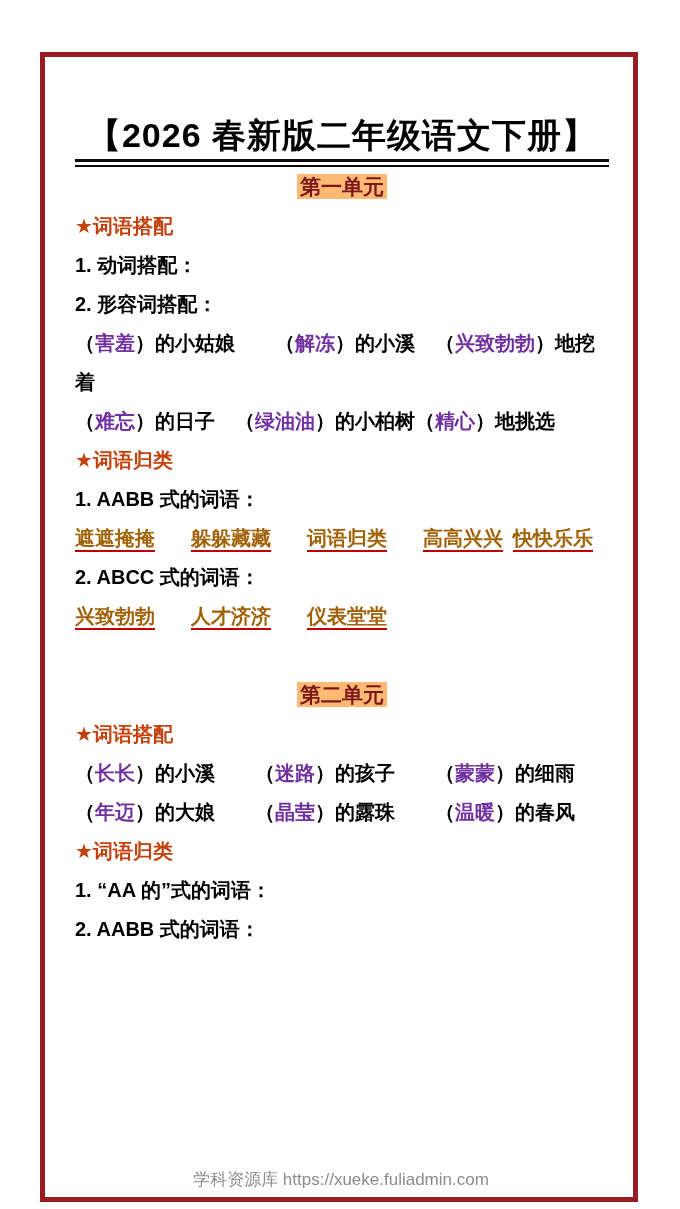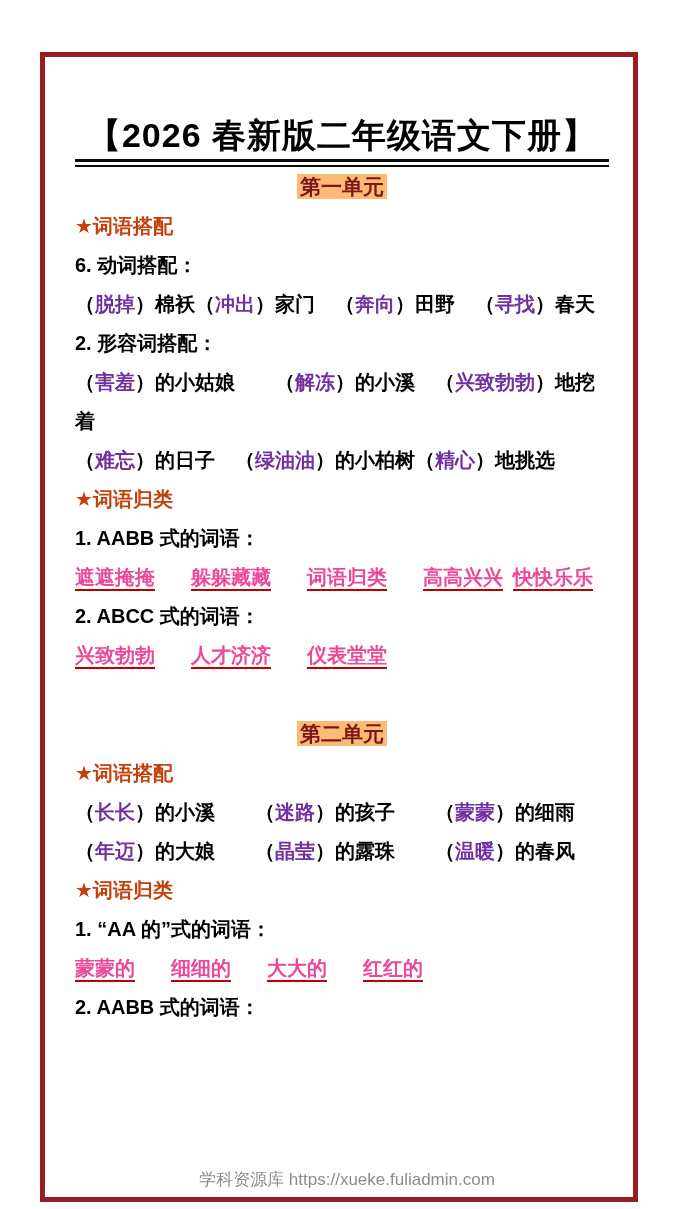--- a/index.html
+++ b/index.html
@@ -26,57 +26,55 @@
   #content{font-size:20px;font-weight:bold;color:#000;}
   .line{line-height:39px;min-height:39px;white-space:nowrap;}
   .line.unit{text-align:center;}
   .unit .badge{
     background:#fdba74;color:#7b1518;font-size:21px;padding:1px 3px;
   }
   .line.star{color:#c2410c;font-size:20px;}
   .k{color:#000;}
   .p{color:#7030a0;}
   .red-word{
-    color:#ec4899;border-bottom:2px solid #c00000;padding-bottom:1px;
+    color:#a16207;border-bottom:2px solid #c00000;padding-bottom:1px;
   }
   .gap-wide{display:inline-block;width:36px;}
   .gap-narrow{display:inline-block;width:10px;}
   .line.spacer{height:39px;}
   .footer{
-    position:absolute;left:8px;bottom:6px;width:100%;text-align:center;
+    position:absolute;left:2px;bottom:6px;width:100%;text-align:center;
     font-size:17px;font-weight:normal;color:#8c8c8c;white-space:nowrap;
   }
 </style>
 </head>
 <body>
 
 <div class="frame">
   <div class="inner">
     <h1 class="title">【2026 春新版二年级语文下册】</h1>
     <div class="title-rule-thick"></div>
     <div class="title-rule-thin"></div>
     <div id="content">
         <div class="line unit"><span class="badge">第一单元</span></div>
         <div class="line star">★词语搭配</div>
-        <div class="line body"><span class="k">6. 动词搭配：</span></div>
-        <div class="line body"><span class="k">（</span><span class="p">脱掉</span><span class="k">）棉袄（</span><span class="p">冲出</span><span class="k">）家门　（</span><span class="p">奔向</span><span class="k">）田野　（</span><span class="p">寻找</span><span class="k">）春天</span></div>
+        <div class="line body"><span class="k">1. 动词搭配：</span></div>
         <div class="line body"><span class="k">2. 形容词搭配：</span></div>
         <div class="line body"><span class="k">（</span><span class="p">害羞</span><span class="k">）的小姑娘　　（</span><span class="p">解冻</span><span class="k">）的小溪　（</span><span class="p">兴致勃勃</span><span class="k">）地挖</span></div>
         <div class="line body"><span class="k">着</span></div>
         <div class="line body"><span class="k">（</span><span class="p">难忘</span><span class="k">）的日子　（</span><span class="p">绿油油</span><span class="k">）的小柏树（</span><span class="p">精心</span><span class="k">）地挑选</span></div>
         <div class="line star">★词语归类</div>
         <div class="line body"><span class="k">1. AABB 式的词语：</span></div>
         <div class="line redline"><span class="red-word">遮遮掩掩</span><span class="gap-wide"></span><span class="red-word">躲躲藏藏</span><span class="gap-wide"></span><span class="red-word">词语归类</span><span class="gap-wide"></span><span class="red-word">高高兴兴</span><span class="gap-narrow"></span><span class="red-word">快快乐乐</span></div>
         <div class="line body"><span class="k">2. ABCC 式的词语：</span></div>
         <div class="line redline"><span class="red-word">兴致勃勃</span><span class="gap-wide"></span><span class="red-word">人才济济</span><span class="gap-wide"></span><span class="red-word">仪表堂堂</span></div>
         <div class="line spacer"></div>
         <div class="line unit"><span class="badge">第二单元</span></div>
         <div class="line star">★词语搭配</div>
         <div class="line body"><span class="k">（</span><span class="p">长长</span><span class="k">）的小溪　　（</span><span class="p">迷路</span><span class="k">）的孩子　　（</span><span class="p">蒙蒙</span><span class="k">）的细雨</span></div>
         <div class="line body"><span class="k">（</span><span class="p">年迈</span><span class="k">）的大娘　　（</span><span class="p">晶莹</span><span class="k">）的露珠　　（</span><span class="p">温暖</span><span class="k">）的春风</span></div>
         <div class="line star">★词语归类</div>
         <div class="line body"><span class="k">1. “AA 的”式的词语：</span></div>
-        <div class="line redline"><span class="red-word">蒙蒙的</span><span class="gap-wide"></span><span class="red-word">细细的</span><span class="gap-wide"></span><span class="red-word">大大的</span><span class="gap-wide"></span><span class="red-word">红红的</span></div>
         <div class="line body"><span class="k">2. AABB 式的词语：</span></div>
       </div>
   </div>
   <div class="footer">学科资源库 https://xueke.fuliadmin.com</div>
 </div>
 
 </body></html>

